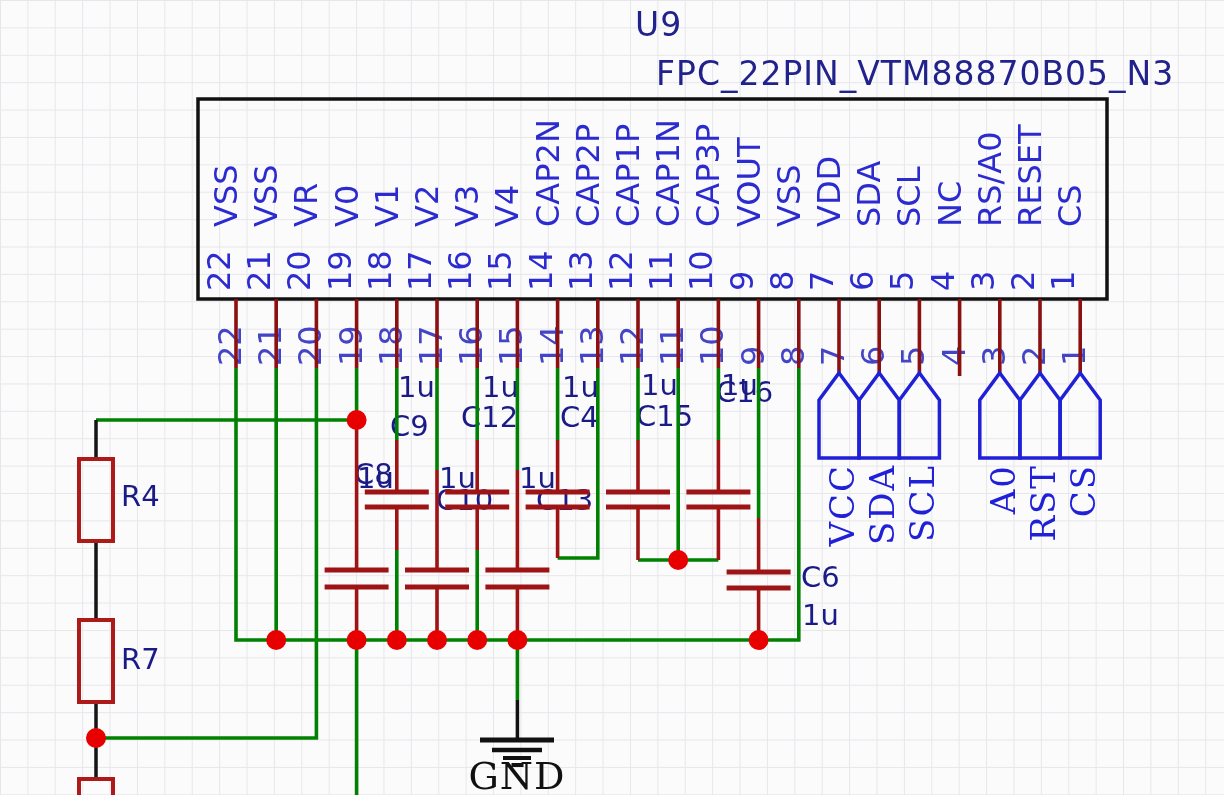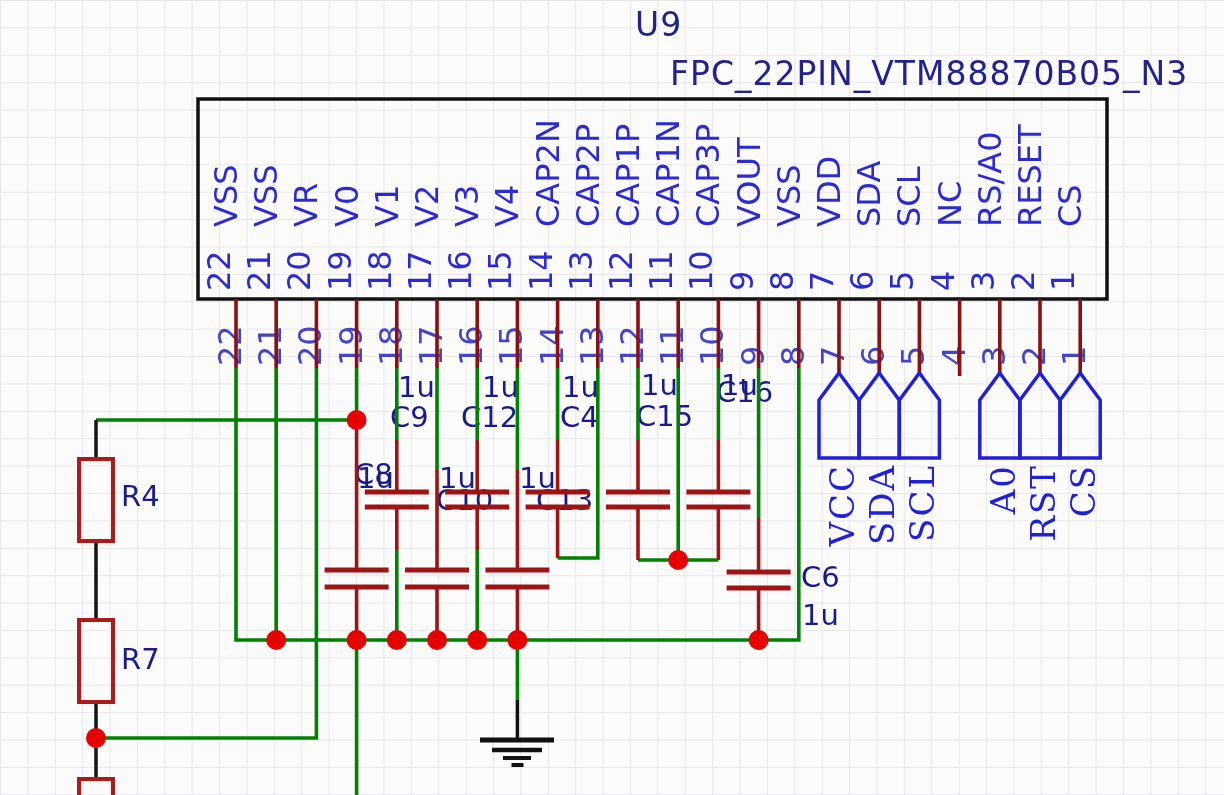--- a/index.html
+++ b/index.html
@@ -25,21 +25,21 @@
   .title-text{position:absolute;font-size:33px;color:#22228c;line-height:1;white-space:nowrap;letter-spacing:1px;}
   .gnd-label{position:absolute;font-family:"DejaVu Serif",serif;font-size:38px;
        color:#111;letter-spacing:1px;line-height:1;width:130px;text-align:center;}
 </style>
 </head>
 <body>
 
 <div id="canvas">
 
   <div class="title-text" style="left:635px;top:8px">U9</div>
-  <div class="title-text" style="left:670px;top:57px">FPC_22PIN_VTM88870B05_N3</div>
+  <div class="title-text" style="left:656px;top:57px">FPC_22PIN_VTM88870B05_N3</div>
 
   <div id="pin-text-layer">
       <div class="rot pin-name" style="left: 210px; top: 227px;">VSS</div>
       <div class="rot pin-num" style="left: 203px; top: 291px;">22</div>
       <div class="rot pin-num pin-num-out" style="left: 214px; top: 366px;">22</div>
       <div class="rot pin-name" style="left: 250.2px; top: 227px;">VSS</div>
       <div class="rot pin-num" style="left: 243.2px; top: 291px;">21</div>
       <div class="rot pin-num pin-num-out" style="left: 254.2px; top: 366px;">21</div>
       <div class="rot pin-name" style="left: 290.4px; top: 227px;">VR</div>
       <div class="rot pin-num" style="left: 283.4px; top: 291px;">20</div>
@@ -107,40 +107,41 @@
   <div class="flag-label" style="left:865px;top:464px">SDA</div>
   <div class="flag-label" style="left:905px;top:464px">SCL</div>
   <div class="flag-label" style="left:986px;top:464px">A0</div>
   <div class="flag-label" style="left:1026px;top:464px">RST</div>
   <div class="flag-label" style="left:1066px;top:464px">CS</div>
 
   <div class="clabel" style="left:121px;top:482px">R4</div>
   <div class="clabel" style="left:121px;top:645px">R7</div>
 
   <div class="clabel" style="left:398px;top:373px">1u</div>
-  <div class="clabel" style="left:390px;top:403px">C9</div>
+  <div class="clabel" style="left:390px;top:412px">C9</div>
   <div class="clabel" style="left:482px;top:373px">1u</div>
   <div class="clabel" style="left:461px;top:403px">C12</div>
   <div class="clabel" style="left:562px;top:373px">1u</div>
   <div class="clabel" style="left:560px;top:403px">C4</div>
   <div class="clabel" style="left:641px;top:371px">1u</div>
   <div class="clabel" style="left:636px;top:402px">C15</div>
   <div class="clabel" style="left:721px;top:371px">1u</div>
   <div class="clabel" style="left:716px;top:378px">C16</div>
 
   <div class="clabel" style="left:357px;top:464px">1u</div>
   <div class="clabel" style="left:354px;top:460px">C8</div>
   <div class="clabel" style="left:439px;top:464px">1u</div>
   <div class="clabel" style="left:436px;top:486px">C10</div>
   <div class="clabel" style="left:519px;top:464px">1u</div>
   <div class="clabel" style="left:536px;top:486px">C13</div>
 
   <div class="clabel" style="left:801px;top:563px">C6</div>
   <div class="clabel" style="left:802px;top:601px">1u</div>
 
+  <div class="gnd-label" style="left:452px;top:757px">GND</div>
 
   <svg class="layer" width="1224" height="795" viewBox="0 0 1224 795">
 
     <rect x="198" y="99" width="909" height="200" fill="none" stroke="#111" stroke-width="3.5"></rect>
 
     <path fill="none" stroke="#8b1010" stroke-width="3.6" d="
       M236 299V368 M276.2 299V368 M316.4 299V368 M356.6 299V368 M396.8 299V368
       M437 299V368 M477.2 299V368 M517.4 299V368 M557.6 299V368 M597.8 299V368
       M638 299V368 M678.2 299V368 M718.4 299V368 M758.6 299V368 M798.8 299V368
       M839 299V373 M879.2 299V373 M919.4 299V373

